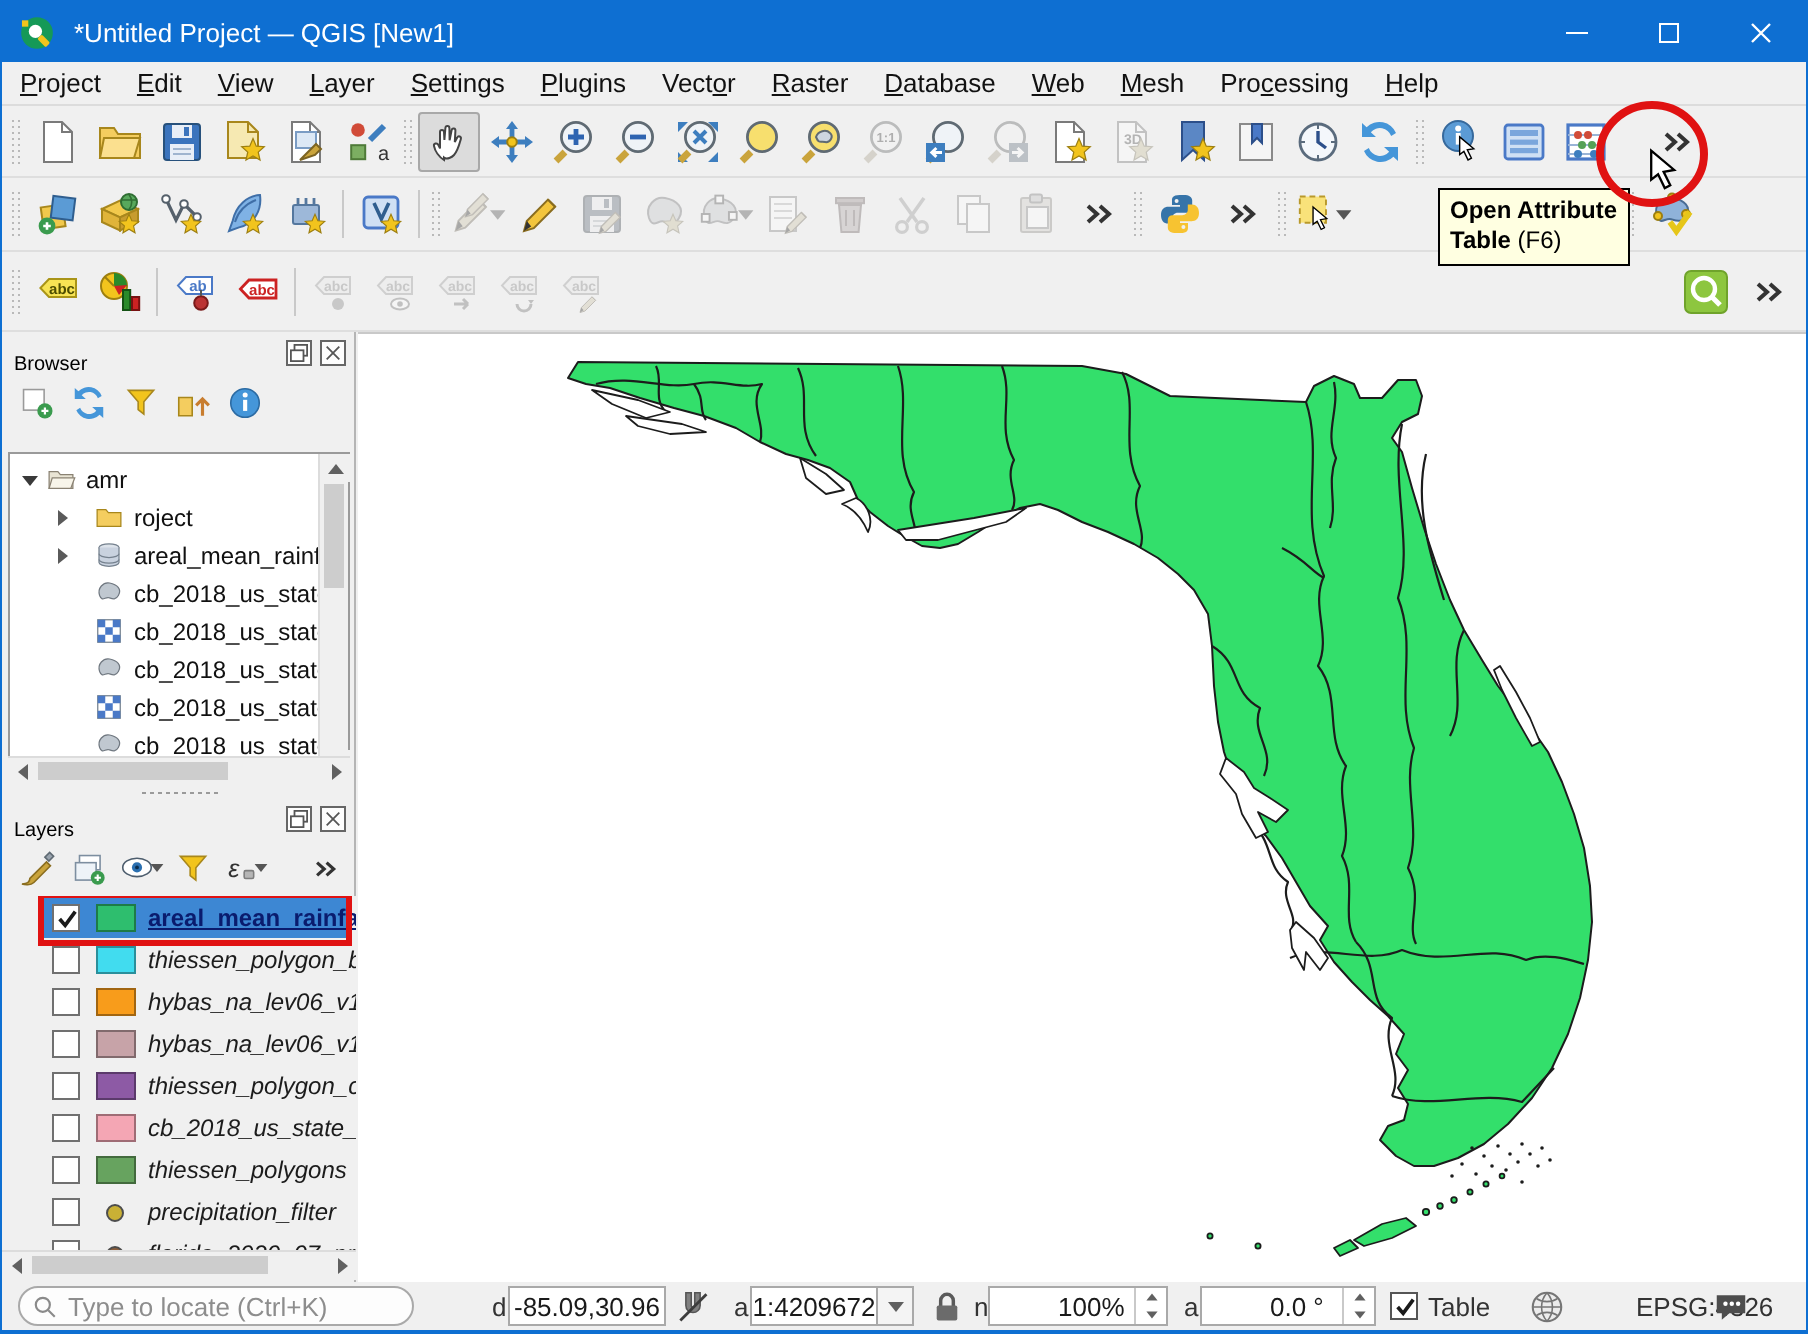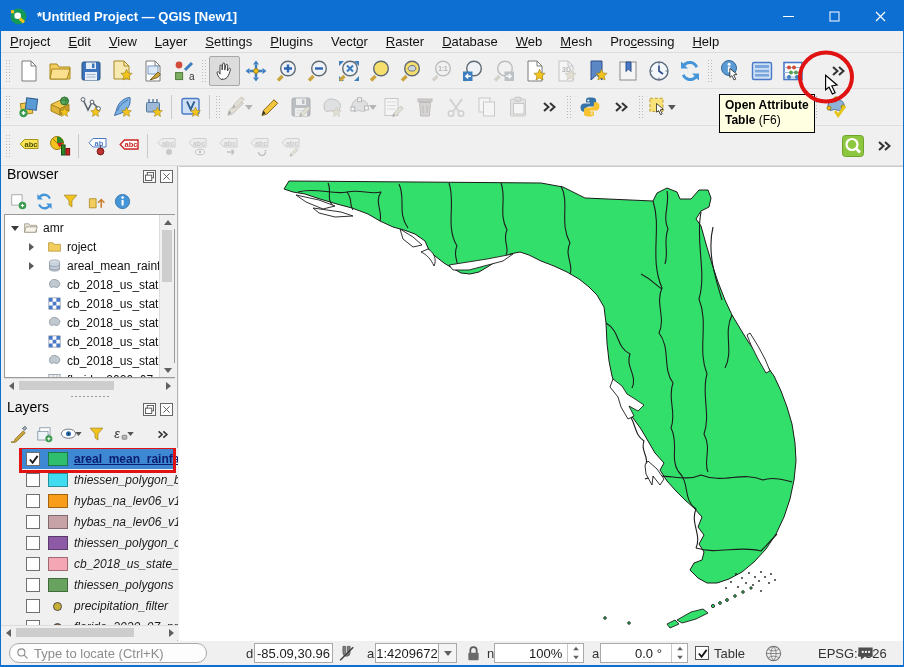--- a/index.html
+++ b/index.html
@@ -11,21 +11,21 @@
     background:#f0f0f0;
   }
   :root { --tb-blue:#0e6fd2; --sel:#3d87d3; --red:#e01212; --map-green:#33df6b; }
   svg { display:block; }
   .defs { position:absolute; width:0; height:0; }
 
   
   .titlebar { position:absolute; left:0; top:0; width:100%; height:30px; background:var(--tb-blue);
     display:flex; align-items:center; color:#fff; }
   .applogo { width:19px; height:19px; margin-left:8px; }
-  .wtitle { margin-left:9px; font-size:13px;font-weight:bold; }
+  .wtitle { margin-left:9px; font-size:13px; }
   .winbtns { position:absolute; right:0; top:0; height:30px; display:flex; }
   .wb { width:46px; height:30px; display:flex; align-items:center; justify-content:center; }
   .wb svg { width:11px; height:11px; }
 
   
   .menubar { position:absolute; left:0; top:30px; width:100%; height:22px; background:#f0f0f0;
     border-bottom:1px solid #dcdcdc; display:flex; align-items:center; font-size:13px; }
   .menu-item { padding:2px 9px; color:#111; }
 
   
@@ -40,21 +40,21 @@
   .handle { width:6px; height:24px; flex:none; margin:0 2px;
     background-image:radial-gradient(#b9b9b9 32%, transparent 34%); background-size:3px 3px; }
   .sep { width:1px; height:24px; background:#c9c9c9; margin:0 3px; flex:none; }
   .space { flex:none; }
   .grow { flex:1; }
 
   
   .dock { position:absolute; left:0; top:165px; width:177px; height:475px; background:#f0f0f0;
     border-right:1px solid #b5b5b5; }
   .panel { position:absolute; left:0; width:177px; }
-  .phead { height:22px; display:flex; align-items:flex-start; padding-left:6px; font-size:14px; color:#000; position:relative;}
+  .phead { height:22px; display:flex; align-items:flex-end; padding-left:6px; font-size:10px; color:#000; position:relative;}
   .pbtn { position:absolute; top:4px; width:13px; height:13px; border:1px solid #666; background:#fdfdfd;
     display:flex; align-items:center; justify-content:center; }
   .pbtn svg { width:9px; height:9px; }
   .ptool { height:26px; display:flex; align-items:center; padding-left:4px; }
   .ptb { width:26px; height:24px; display:flex; align-items:center; justify-content:center; }
   .ptb svg { width:19px; height:19px; }
   .ptb .car { width:7px; height:4px; margin-left:-3px; }
   .treewrap { position:absolute; left:3px; right:3px; background:#fff; border:1px solid #9a9a9a; }
   .trow-item { position:absolute; left:0; height:19px; display:flex; align-items:center; white-space:nowrap; overflow:hidden; width:100%; }
   .exp { width:0; height:0; position:absolute; }
@@ -949,21 +949,21 @@
             <svg>
               <use href="#s-collapse-all"></use>
             </svg>
           </span>
           <span class="ptb">
             <svg>
               <use href="#s-info"></use>
             </svg>
           </span>
         </div>
-    <div class="treewrap" style="top:48px;height:164px">
+    <div class="treewrap" style="top:60px;height:164px">
       <div id="btree" style="position:absolute;left:0;top:0;right:15px;bottom:0;overflow:hidden">
             <div class="trow-item" style="top: 3px;">
               <span class="exp open" style="left:6px;top:8px"></span>
               <svg class="ticon" style="left:18px;top:2px">
                 <use href="#s-folder-open"></use>
               </svg>
               <span class="tlab" style="left:38px">amr</span>
             </div>
             <div class="trow-item" style="top: 22px;">
               <span class="exp closed" style="left:24px;top:6px"></span>

